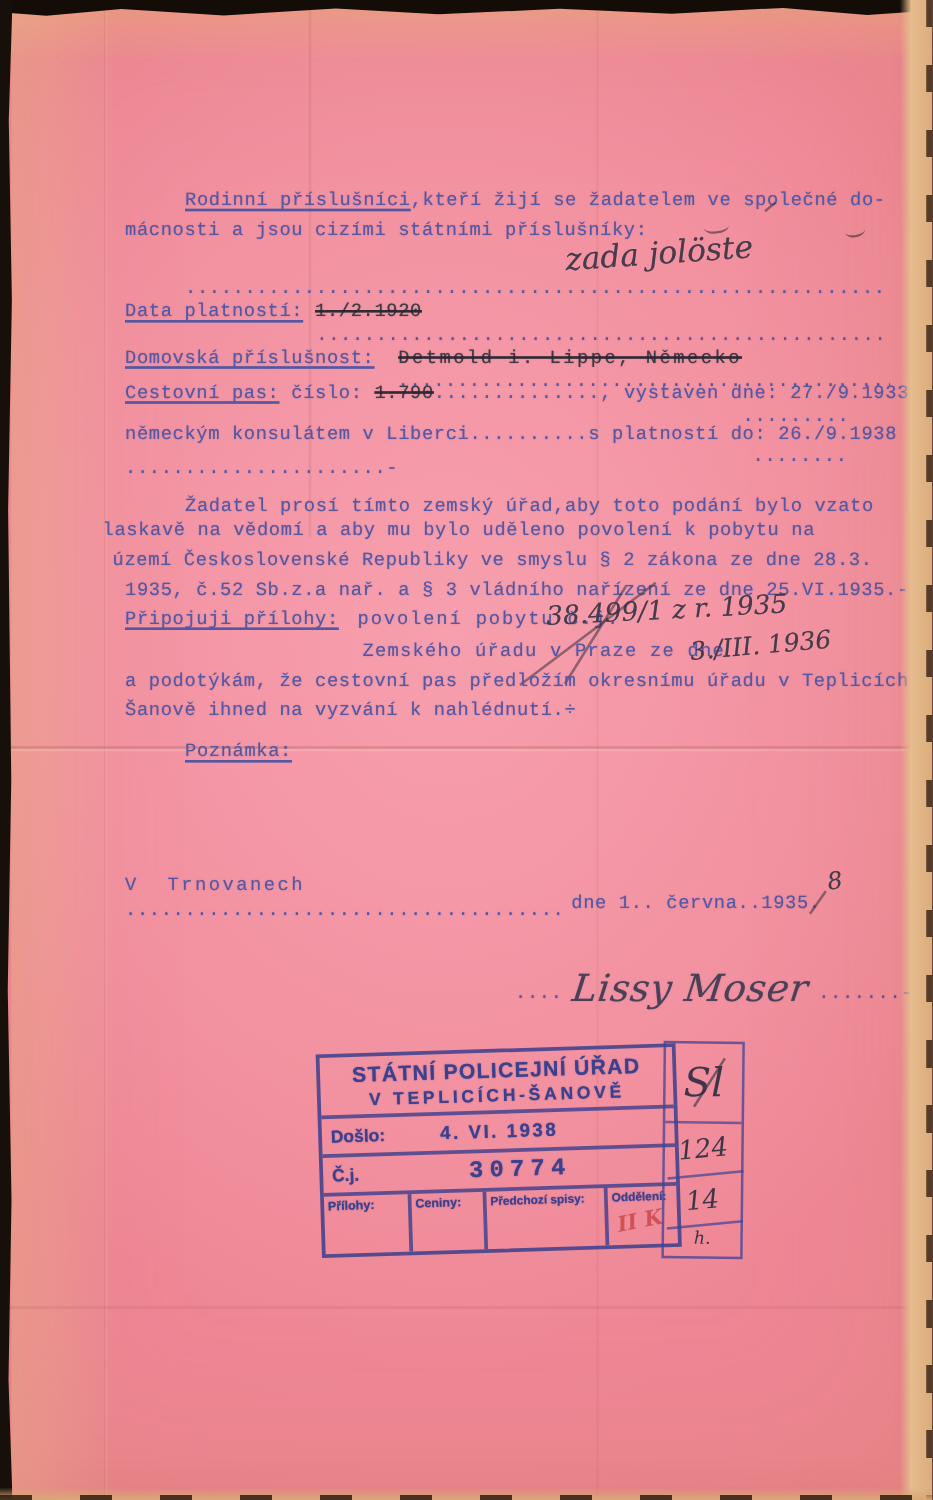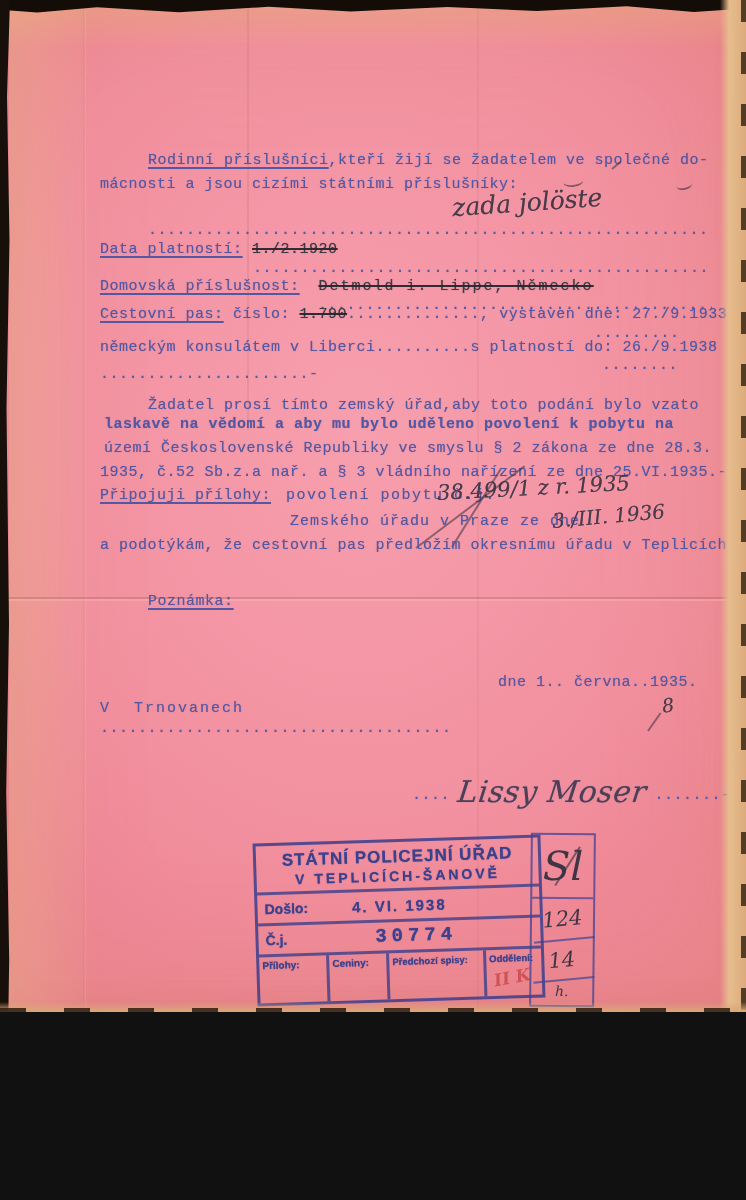--- a/index.html
+++ b/index.html
@@ -6,21 +6,21 @@
     --paper:#f2919f;
     --tw:#5457a2;       
     --blk:#3c3b45;      
     --stamp:#3c418e;    
     --hand:#473c4c;     
     --red:#cf5257;
   }
   html,body{margin:0;padding:0;}
   body{width:746px;height:1200px;overflow:hidden;background:#111;}
   .page{
-    position:relative;width:746px;height:1012px;overflow:hidden;
+    position:relative;width:746px;height:1200px;overflow:hidden;
     background:
       radial-gradient(ellipse 620px 760px at 48% 42%, #f79fae 0%, #f2909f 55%, #ee8795 78%, #ec8591 100%);
     box-shadow: inset 0 0 140px rgba(205,130,85,.28), inset 0 0 36px rgba(150,60,50,.12);
     font-family:"Liberation Sans", sans-serif;
   }
   
   .edge-top{position:absolute;left:0;top:0;width:746px;height:14px;background:#140d07;
     clip-path:polygon(0 0,100% 0,100% 60%,93% 85%,84% 45%,72% 78%,60% 50%,47% 82%,36% 48%,24% 88%,13% 52%,5% 90%,0 70%);}
   .edge-left{position:absolute;left:0;top:0;width:10px;height:1200px;background:#17100a;
     clip-path:polygon(0 0,100% 0,70% 8%,95% 20%,65% 34%,90% 52%,62% 66%,92% 80%,68% 92%,100% 100%,0 100%);}
@@ -78,21 +78,21 @@
   .c1{width:70px;}.c2{width:60px;}.c3{width:97px;font-size:9.5px;}.c4{flex:1;font-size:9.5px;}
   .redhand{display:block;margin:3px 0 0 4px;font-family:"DejaVu Serif",serif;font-style:italic;
     font-weight:bold;font-size:17px;color:var(--red);transform:rotate(-9deg);text-shadow:none;}
   
   .sidebox{position:absolute;left:530px;top:833px;width:65px;height:174px;transform:rotate(.6deg);
     border:2.5px solid rgba(62,66,148,.75);box-sizing:border-box;}
   .sb-cell{border-bottom:2.5px solid rgba(62,66,148,.70);display:flex;align-items:center;
     justify-content:center;font-family:"DejaVu Serif",serif;font-style:italic;color:#3e3646;
     position:relative;box-sizing:border-box;}
   .sb-cell:last-child{border-bottom:none;}
-  .sb1{height:64px;font-size:40px;}
+  .sb1{height:64px;font-size:32px;}
   .sb2{height:42px;font-size:21px;transform:rotate(-6deg);}
   .sb3{height:40px;font-size:21px;transform:rotate(-6deg);}
   .sb4{height:20px;font-size:14px;}
   .paraph-stroke{position:absolute;left:12px;top:30px;width:46px;height:2px;
     background:rgba(62,54,70,.65);transform:rotate(-58deg);}
 </style>
 </head>
 <body>
 
 <div class="page">
@@ -123,41 +123,42 @@
   <div class="tw dots" style="left:318px;top:296px;width:394px;">..........................................................................................</div>
 
   <div class="tw" style="left:100px;top:305px;"><span class="lbl">Cestovní pas:</span><span> </span><span>číslo:</span><span> </span><span class="strike">1.790</span><span>..............,</span><span> </span><span>vystaven dne:</span><span> </span><span>27./9.1933</span></div>
   <div class="tw dots" style="left:594px;top:324px;width:88px;">..........................................................................................</div>
 
   <div class="tw" style="left:100px;top:338px;"><span>německým konsulátem v Liberci</span><span>..........</span><span>s platností do:</span><span> </span><span>26./9.1938</span></div>
   <div class="tw dots" style="left:602px;top:356px;width:74px;">..........................................................................................</div>
   <div class="tw" style="left:100px;top:365px;">......................-</div>
 
   <div class="tw" style="left:148px;top:396px;">Žadatel prosí tímto zemský úřad,aby toto podání bylo vzato</div>
-  <div class="tw" style="left:104px;top:415px;font-weight:bold;">laskavě na vědomí a aby mu bylo uděleno povolení k pobytu na</div>
-  <div class="tw" style="left:104px;top:439px;">území Československé Republiky ve smyslu § 2 zákona ze dne 28.3.</div>
+  <div class="tw" style="left:82px;top:415px;">laskavě na vědomí a aby mu bylo uděleno povolení k pobytu na</div>
+  <div class="tw" style="left:90px;top:439px;">území Československé Republiky ve smyslu § 2 zákona ze dne 28.3.</div>
   <div class="tw" style="left:100px;top:463px;">1935, č.52 Sb.z.a nař. a § 3 vládního nařízení ze dne 25.VI.1935.-</div>
 
   <div class="tw lbl" style="left:100px;top:486px;">Připojuji přílohy:</div>
   <div class="tw" style="left:286px;top:486px;letter-spacing:1.5px;">povolení pobytu č.j.</div>
   <div class="hand" style="left:437px;top:476px;font-size:21px;transform:rotate(-3deg);">38.499/1 z r. 1935</div>
   <div class="tw" style="left:290px;top:512px;letter-spacing:1px;">Zemského úřadu v Praze ze dne</div>
   <div class="hand" style="left:552px;top:504px;font-size:20px;transform:rotate(-5deg);">3./III. 1936</div>
 
   <span class="penline" style="left:416px;top:547px;width:136px;height:2px;transform:rotate(-37deg);"></span>
   <span class="penline" style="left:452px;top:546px;width:92px;height:2px;transform:rotate(-58deg);"></span>
 
   <div class="tw" style="left:100px;top:536px;">a podotýkám, že cestovní pas předložím okresnímu úřadu v Teplicích-</div>
+  <div class="tw" style="left:100px;top:559px;">Šanově ihned na vyzvání k nahlédnutí.÷</div>
 
   <div class="tw lbl" style="left:148px;top:592px;">Poznámka:</div>
 
   <div class="tw" style="left:100px;top:699px;">V</div>
   <div class="tw" style="left:134px;top:699px;letter-spacing:2px;">Trnovanech</div>
   <div class="tw dots" style="left:100px;top:719px;width:352px;">..........................................................................................</div>
-  <div class="tw" style="left:457px;top:673px;margin-left:41px;">dne 1.. června..1935.</div>
+  <div class="tw" style="left:457px;top:713px;">dne 1.. června..1935.</div>
   <div class="hand" style="left:662px;top:694px;font-size:19px;transform:rotate(-8deg);">8</div>
   <span class="penline" style="left:648px;top:730px;width:22px;height:2px;transform:rotate(-55deg);"></span>
 
   <div class="tw" style="left:412px;top:779px;"><span>....</span><span class="script" style="font-size:30px;position:relative;top:3px;margin:0 8px;">Lissy Moser</span><span>.......-</span></div>
 
   <div class="stamp">
     <div class="stamp-head">
       <div class="sh1">STÁTNÍ POLICEJNÍ ÚŘAD</div>
       <div class="sh2">V TEPLICÍCH-ŠANOVĚ</div>
     </div>

